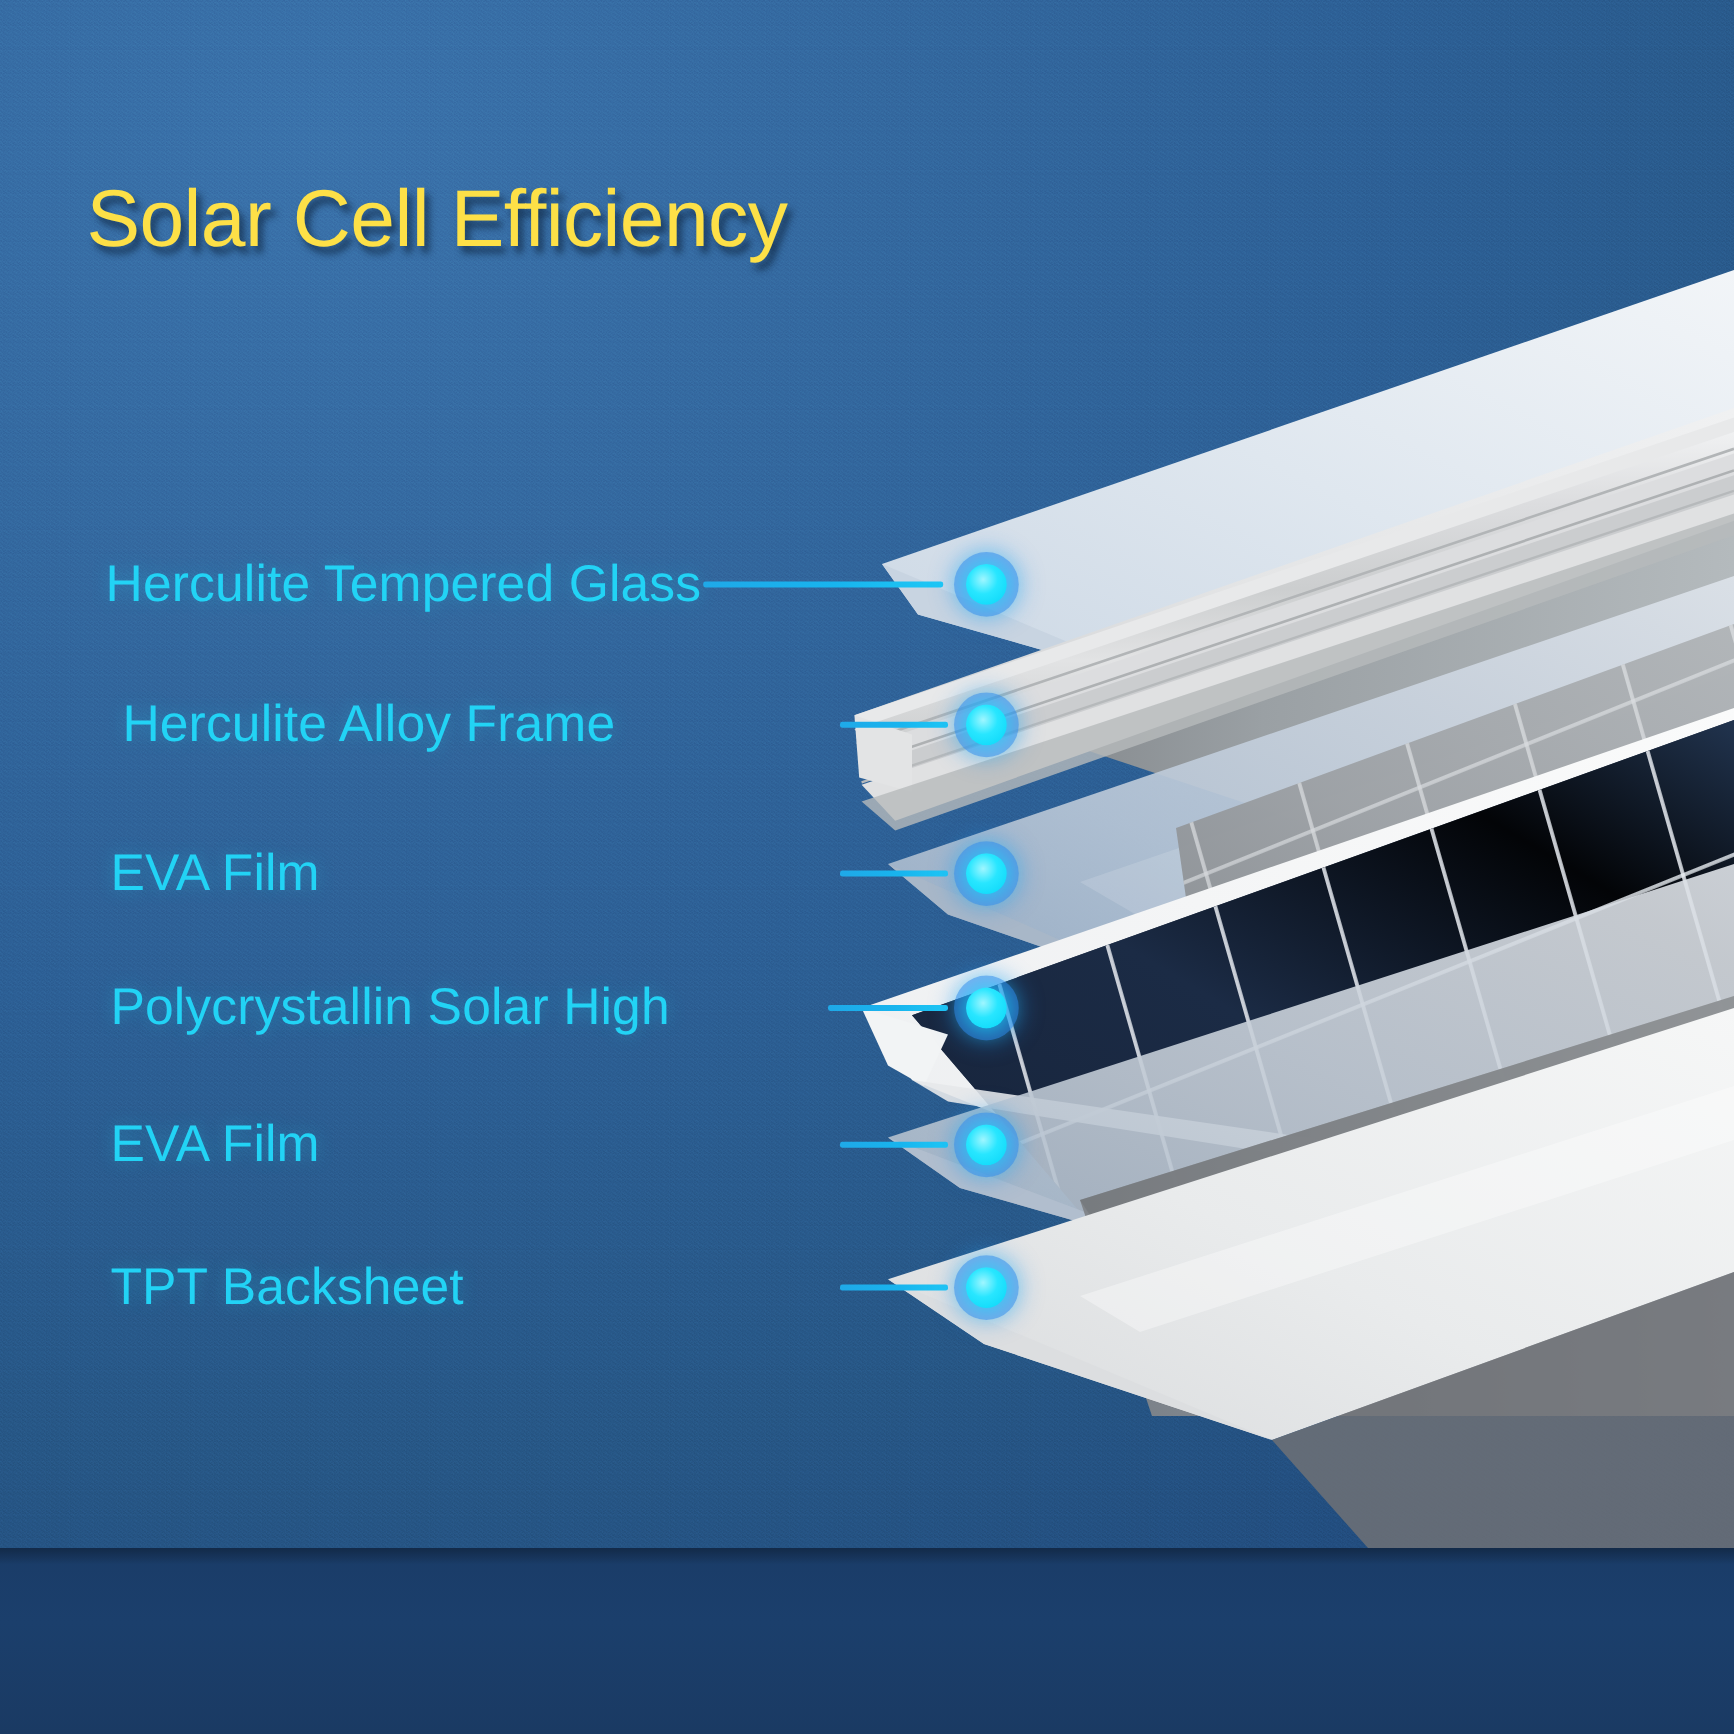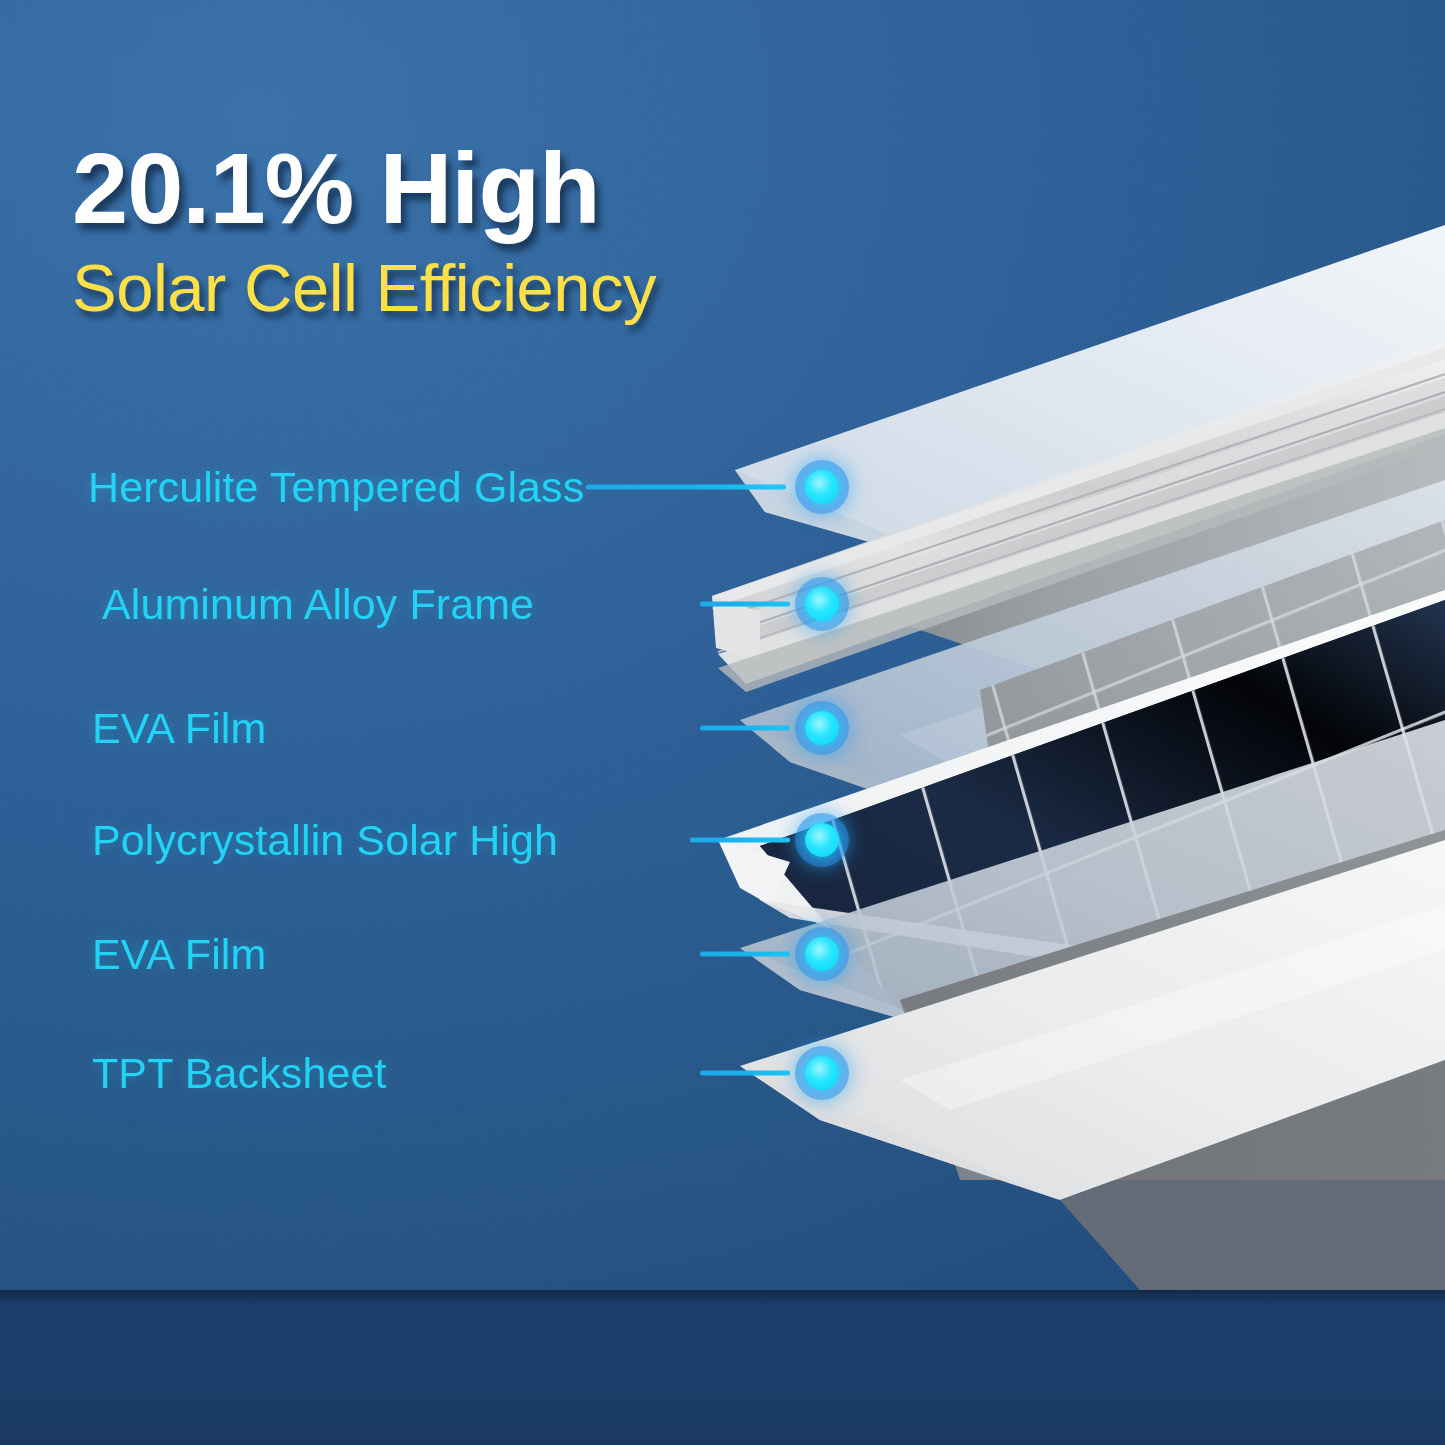--- a/index.html
+++ b/index.html
@@ -325,34 +325,31 @@
       </g>
 
       <g>
         <polygon points="1060,1200 1445,1060 1445,1290 1140,1290" fill="#6e7175" opacity=".85"></polygon>
       </g>
 
     </g>
   </svg>
 
   <div class="headline-wrap">
-    <div class="headline">
-      <span>20.1%</span><span class="gap"></span><span>High</span>
-    </div>
     <div class="subheadline">Solar Cell Efficiency</div>
   </div>
 
   <div id="callouts">
       <div class="callout" style="top: 487px;">
         <div class="callout-label" style="left: 88px;">Herculite Tempered Glass</div>
         <div class="leader-line" style="left: 586px; width: 200px;"></div>
         <div class="dot" style="left: 822px;"></div>
       </div>
       <div class="callout" style="top: 604px;">
-        <div class="callout-label" style="left: 102px;">Aluminum Alloy Frame</div>
+        <div class="callout-label" style="left: 102px;">Herculite Alloy Frame</div>
         <div class="leader-line" style="left: 700px; width: 90px;"></div>
         <div class="dot" style="left: 822px;"></div>
       </div>
       <div class="callout" style="top: 728px;">
         <div class="callout-label" style="left: 92px;">EVA Film</div>
         <div class="leader-line" style="left: 700px; width: 90px;"></div>
         <div class="dot" style="left: 822px;"></div>
       </div>
       <div class="callout" style="top: 840px;">
         <div class="callout-label" style="left: 92px;">Polycrystallin Solar High</div>

